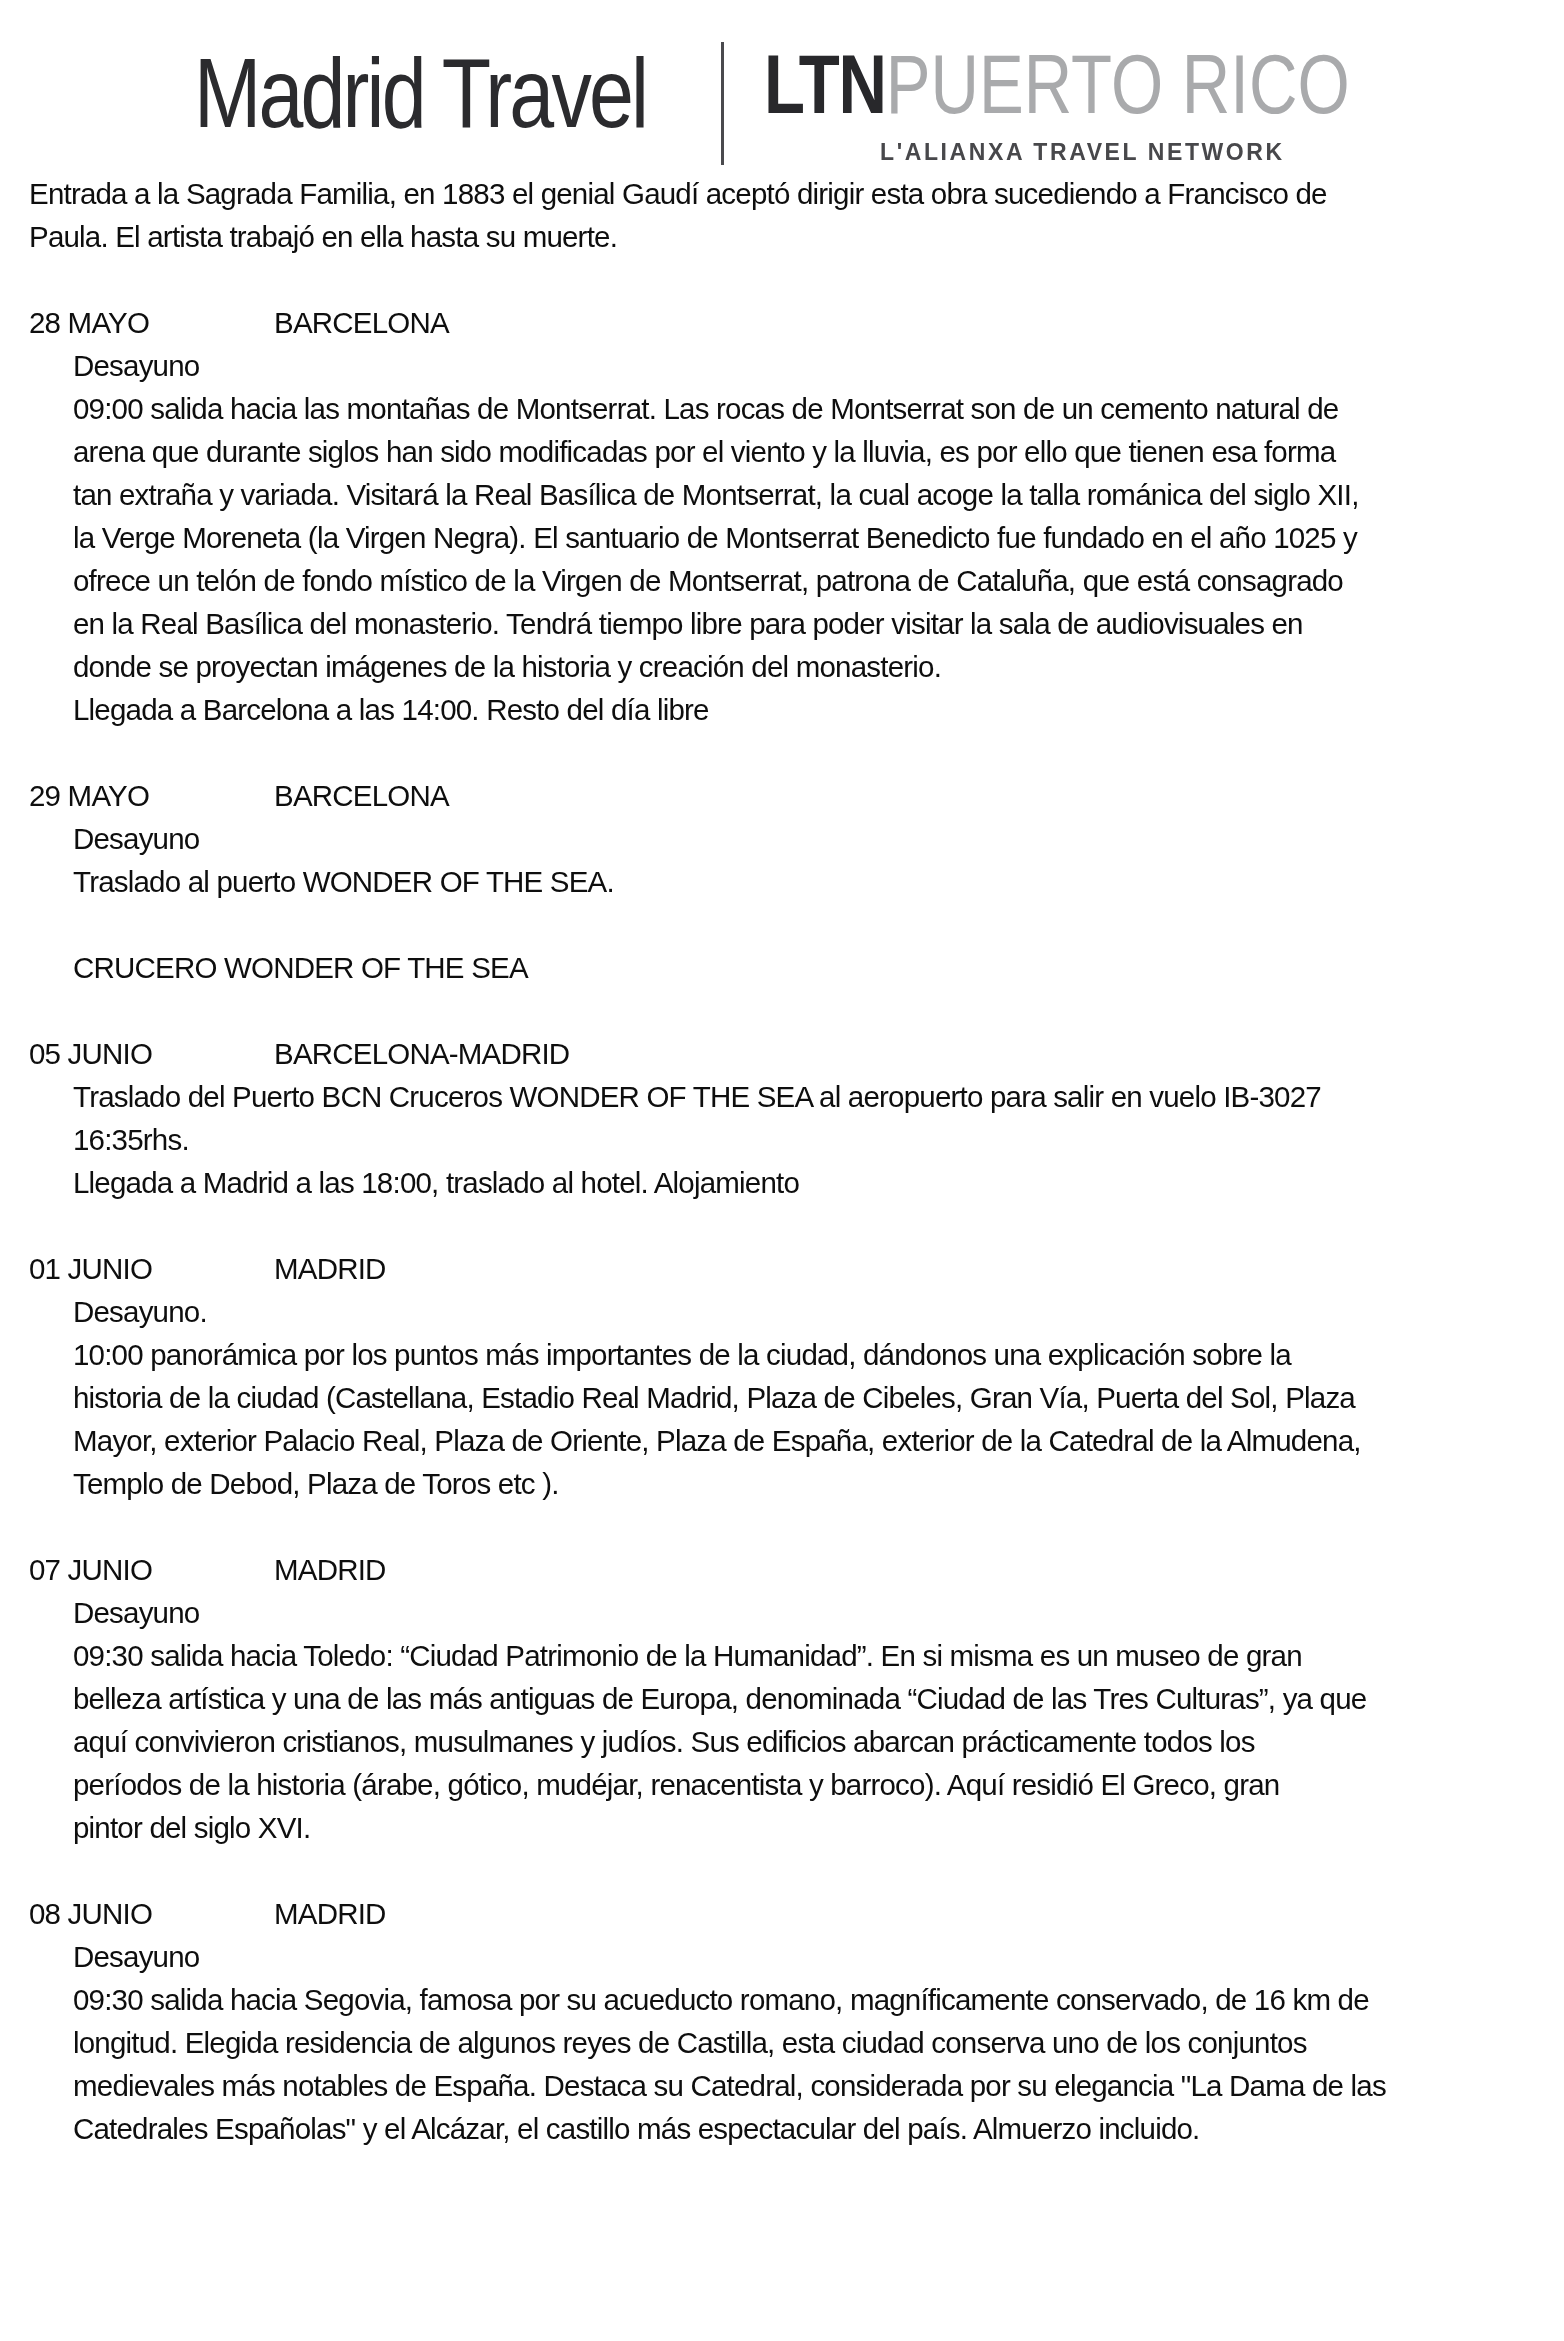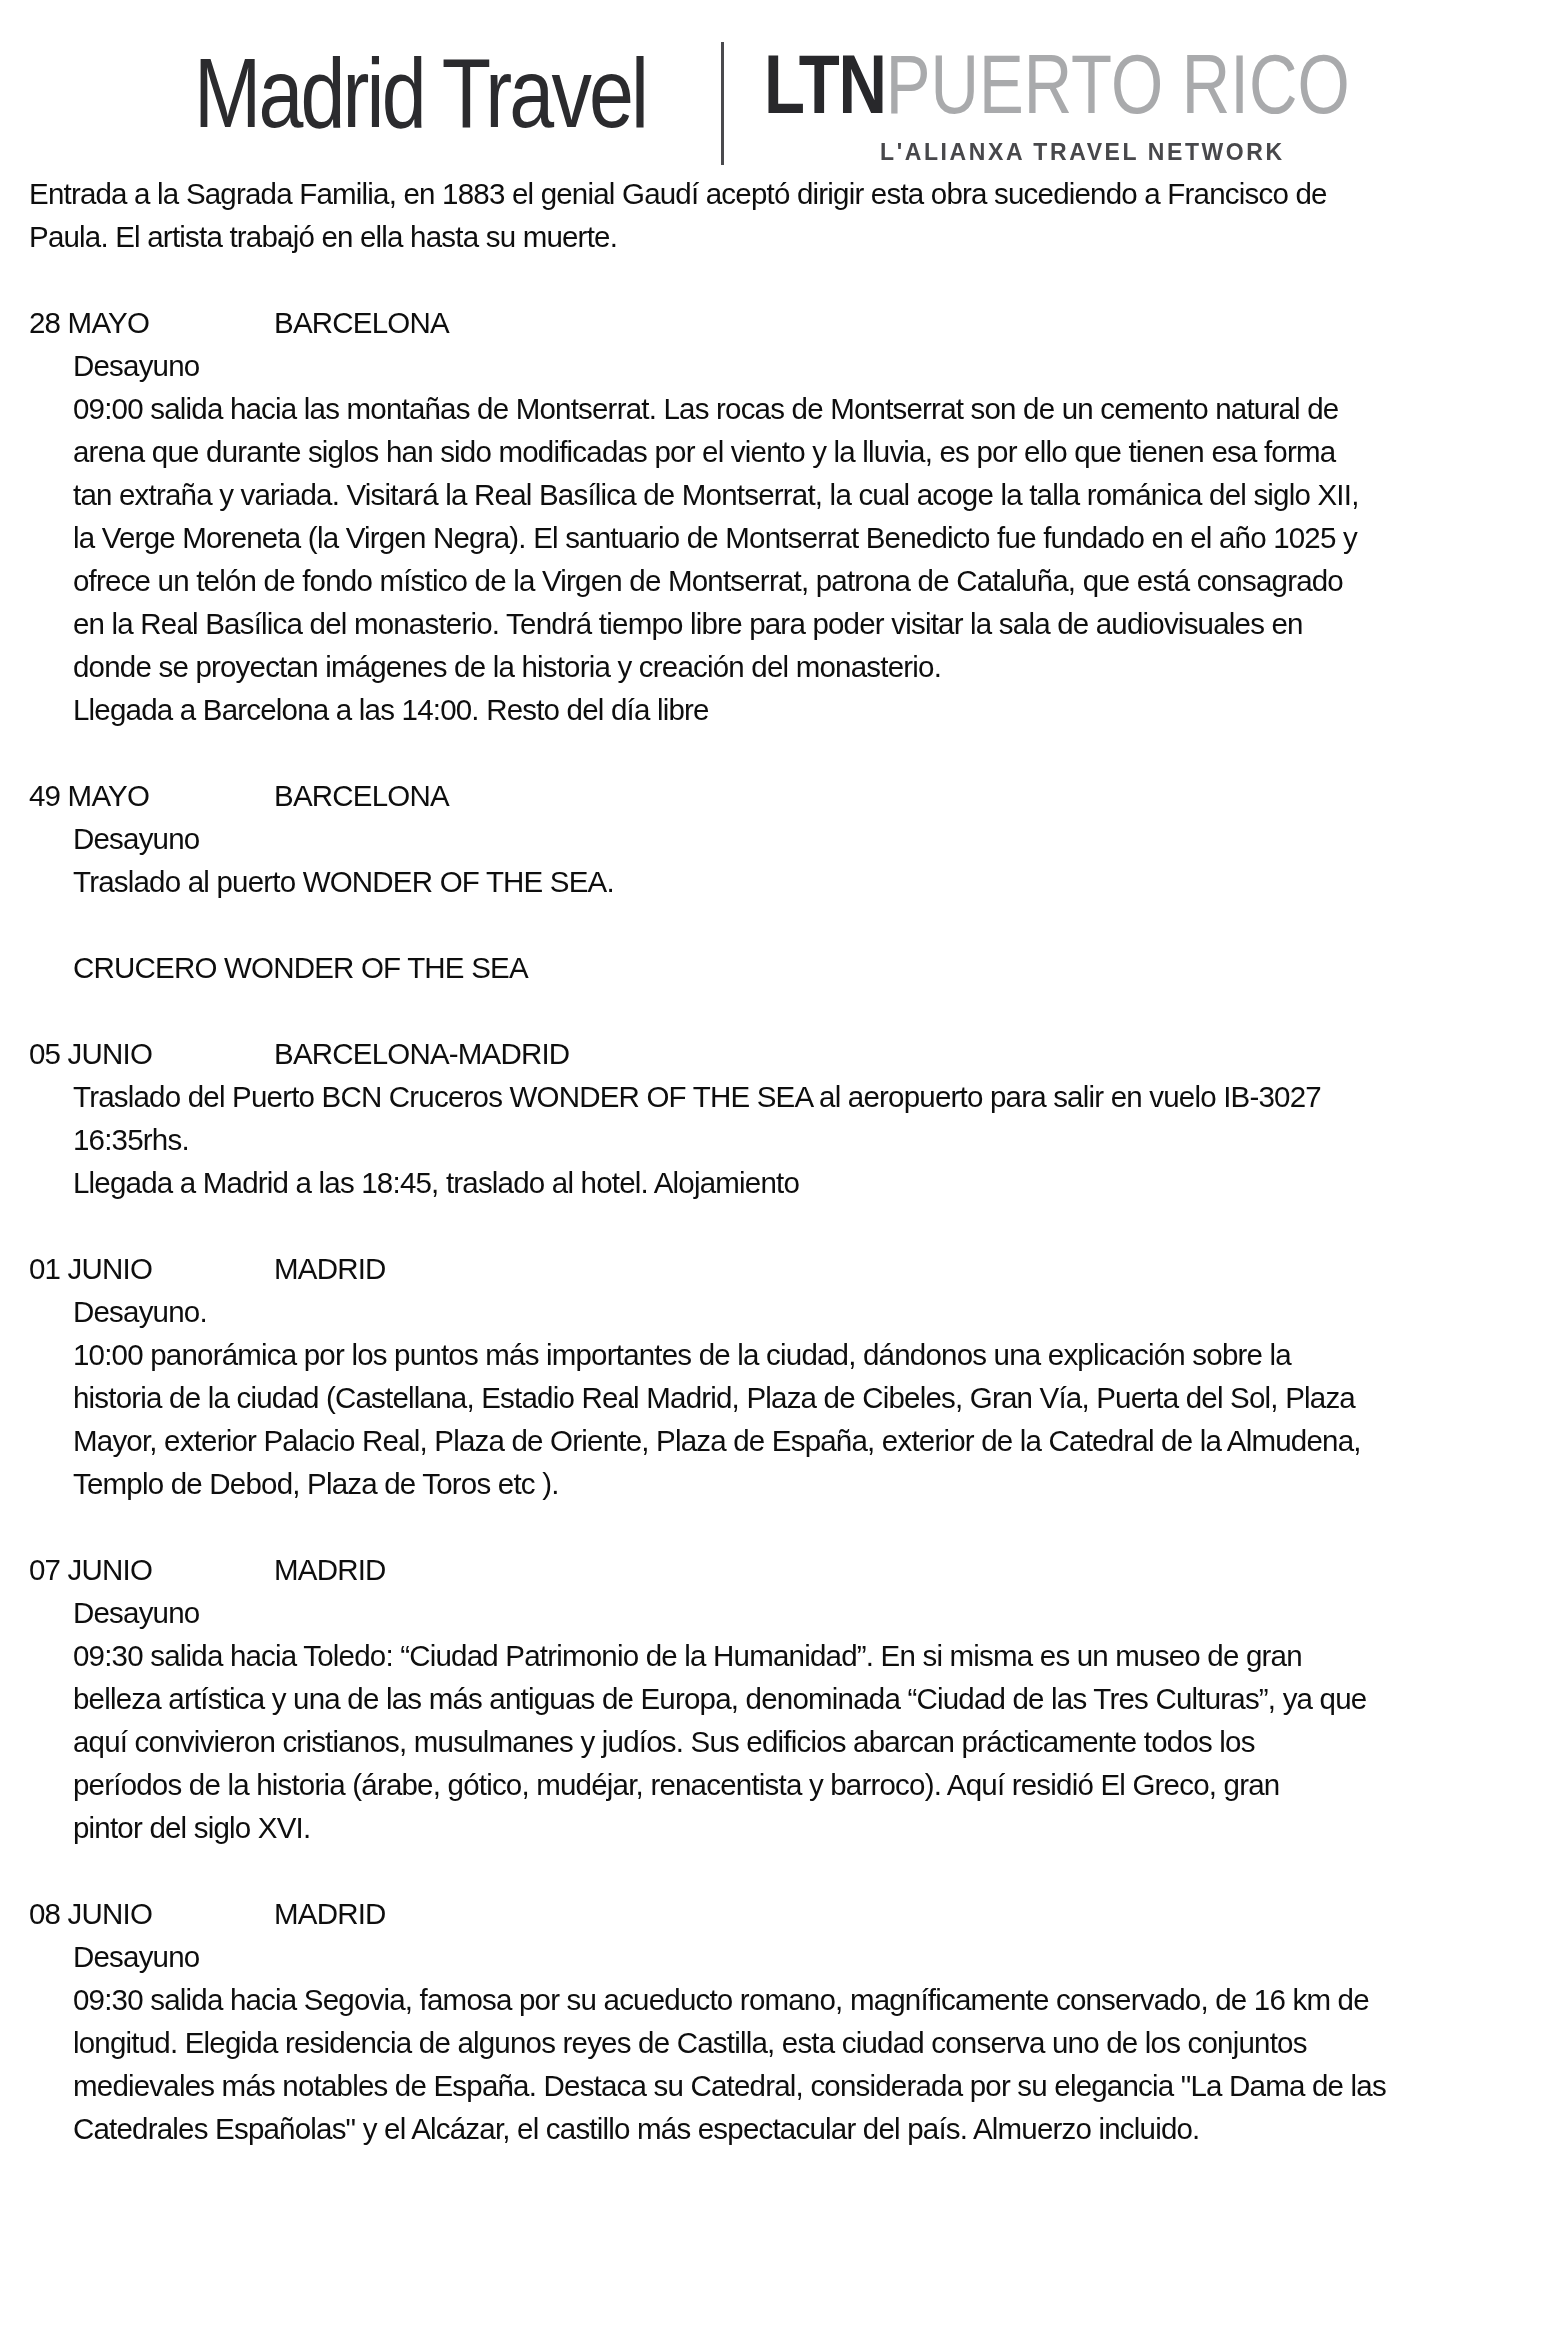--- a/index.html
+++ b/index.html
@@ -75,34 +75,34 @@
 arena que durante siglos han sido modificadas por el viento y la lluvia, es por ello que tienen esa forma
 tan extraña y variada. Visitará la Real Basílica de Montserrat, la cual acoge la talla románica del siglo XII,
 la Verge Moreneta (la Virgen Negra). El santuario de Montserrat Benedicto fue fundado en el año 1025 y
 ofrece un telón de fondo místico de la Virgen de Montserrat, patrona de Cataluña, que está consagrado
 en la Real Basílica del monasterio. Tendrá tiempo libre para poder visitar la sala de audiovisuales en
 donde se proyectan imágenes de la historia y creación del monasterio.
 Llegada a Barcelona a las 14:00. Resto del día libre</div>
     </section>
 
     <section class="day">
-      <h2 class="day-title"><span class="day-date">49 MAYO</span><span class="day-city">BARCELONA</span></h2>
+      <h2 class="day-title"><span class="day-date">29 MAYO</span><span class="day-city">BARCELONA</span></h2>
       <div class="day-body">Desayuno
 Traslado al puerto WONDER OF THE SEA.</div>
     </section>
 
     <section class="day">
       <div class="day-body">CRUCERO WONDER OF THE SEA</div>
     </section>
 
     <section class="day">
       <h2 class="day-title"><span class="day-date">05 JUNIO</span><span class="day-city">BARCELONA-MADRID</span></h2>
       <div class="day-body">Traslado del Puerto BCN Cruceros WONDER OF THE SEA al aeropuerto para salir en vuelo IB-3027
 16:35rhs.
-Llegada a Madrid a las 18:45, traslado al hotel. Alojamiento</div>
+Llegada a Madrid a las 18:00, traslado al hotel. Alojamiento</div>
     </section>
 
     <section class="day">
       <h2 class="day-title"><span class="day-date">01 JUNIO</span><span class="day-city">MADRID</span></h2>
       <div class="day-body">Desayuno.
 10:00 panorámica por los puntos más importantes de la ciudad, dándonos una explicación sobre la
 historia de la ciudad (Castellana, Estadio Real Madrid, Plaza de Cibeles, Gran Vía, Puerta del Sol, Plaza
 Mayor, exterior Palacio Real, Plaza de Oriente, Plaza de España, exterior de la Catedral de la Almudena,
 Templo de Debod, Plaza de Toros etc ).</div>
     </section>

